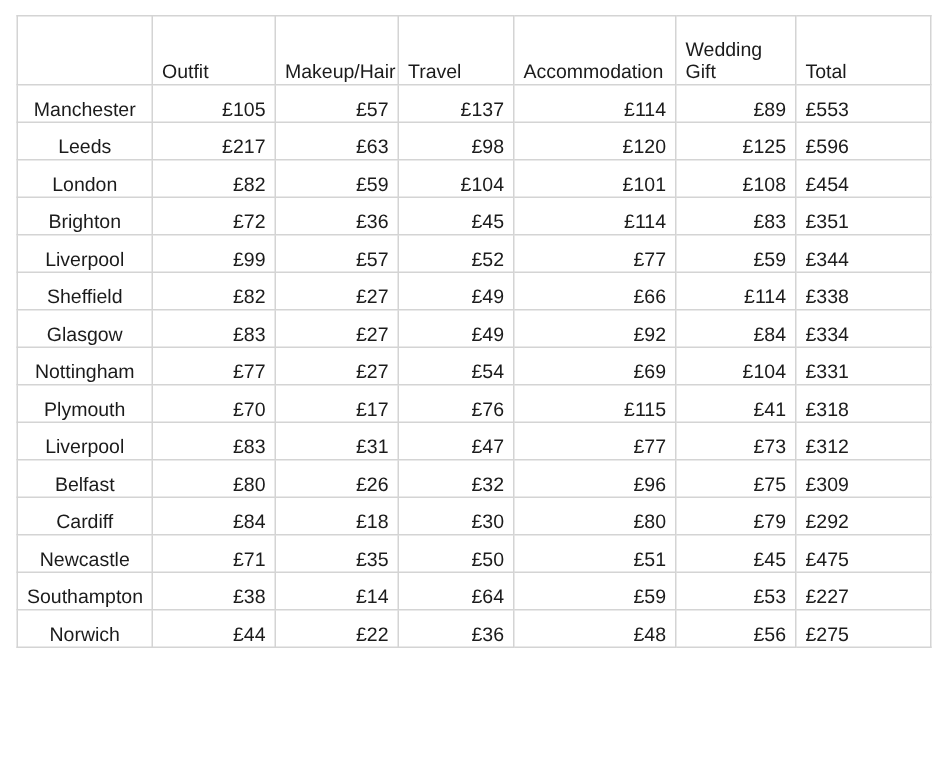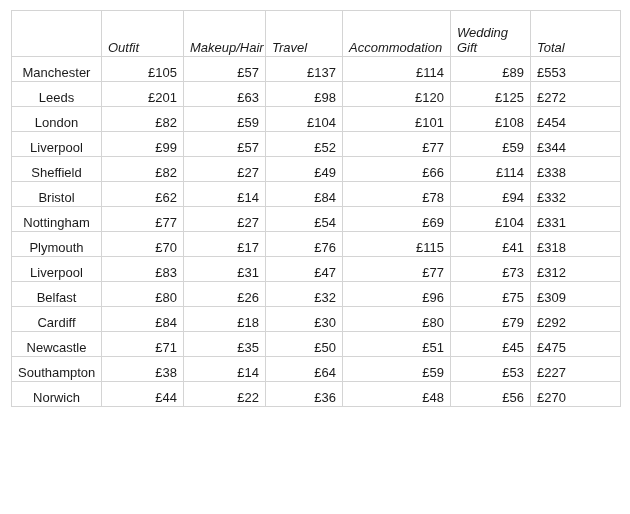--- a/index.html
+++ b/index.html
@@ -39,21 +39,20 @@
   }
   
   thead th {
     height: 45px;
     text-align: left;
     vertical-align: bottom;
     padding-bottom: 5px;
     font-size: 13px;
     font-weight: normal;
     color: #1b1b1b;
-    font-style: italic;
   }
   thead th.corner {
     border-left: 1px solid #d4d4d4;
   }
   
   tbody td {
     height: 24px;
     vertical-align: middle;
   }
   td.city {
@@ -109,62 +108,71 @@
           <td class="city">Manchester</td>
           <td class="num">£105</td>
           <td class="num">£57</td>
           <td class="num">£137</td>
           <td class="num">£114</td>
           <td class="num">£89</td>
           <td class="total">£553</td>
         </tr>
         <tr>
           <td class="city">Leeds</td>
-          <td class="num">£201</td>
+          <td class="num">£217</td>
           <td class="num">£63</td>
           <td class="num">£98</td>
           <td class="num">£120</td>
           <td class="num">£125</td>
-          <td class="total">£272</td>
+          <td class="total">£596</td>
         </tr>
         <tr>
           <td class="city">London</td>
           <td class="num">£82</td>
           <td class="num">£59</td>
           <td class="num">£104</td>
           <td class="num">£101</td>
           <td class="num">£108</td>
           <td class="total">£454</td>
         </tr>
         <tr>
+          <td class="city">Brighton</td>
+          <td class="num">£72</td>
+          <td class="num">£36</td>
+          <td class="num">£45</td>
+          <td class="num">£114</td>
+          <td class="num">£83</td>
+          <td class="total">£351</td>
+        </tr>
+        <tr>
           <td class="city">Liverpool</td>
           <td class="num">£99</td>
           <td class="num">£57</td>
           <td class="num">£52</td>
           <td class="num">£77</td>
           <td class="num">£59</td>
           <td class="total">£344</td>
         </tr>
         <tr>
           <td class="city">Sheffield</td>
           <td class="num">£82</td>
           <td class="num">£27</td>
           <td class="num">£49</td>
           <td class="num">£66</td>
           <td class="num">£114</td>
           <td class="total">£338</td>
         </tr>
         <tr>
-          <td class="city">Bristol</td>
-          <td class="num">£62</td>
-          <td class="num">£14</td>
+          <td class="city">Glasgow</td>
+          <td class="num">£83</td>
+          <td class="num">£27</td>
+          <td class="num">£49</td>
+          <td class="num">£92</td>
           <td class="num">£84</td>
-          <td class="num">£78</td>
-          <td class="num">£94</td>
-          <td class="total">£332</td>
+          <td class="total">£334</td>
         </tr>
         <tr>
           <td class="city">Nottingham</td>
           <td class="num">£77</td>
           <td class="num">£27</td>
           <td class="num">£54</td>
           <td class="num">£69</td>
           <td class="num">£104</td>
           <td class="total">£331</td>
         </tr>
@@ -222,17 +230,17 @@
           <td class="num">£53</td>
           <td class="total">£227</td>
         </tr>
         <tr>
           <td class="city">Norwich</td>
           <td class="num">£44</td>
           <td class="num">£22</td>
           <td class="num">£36</td>
           <td class="num">£48</td>
           <td class="num">£56</td>
-          <td class="total">£270</td>
+          <td class="total">£275</td>
         </tr>
       </tbody>
   </table>
 </div>
 
 </body></html>

